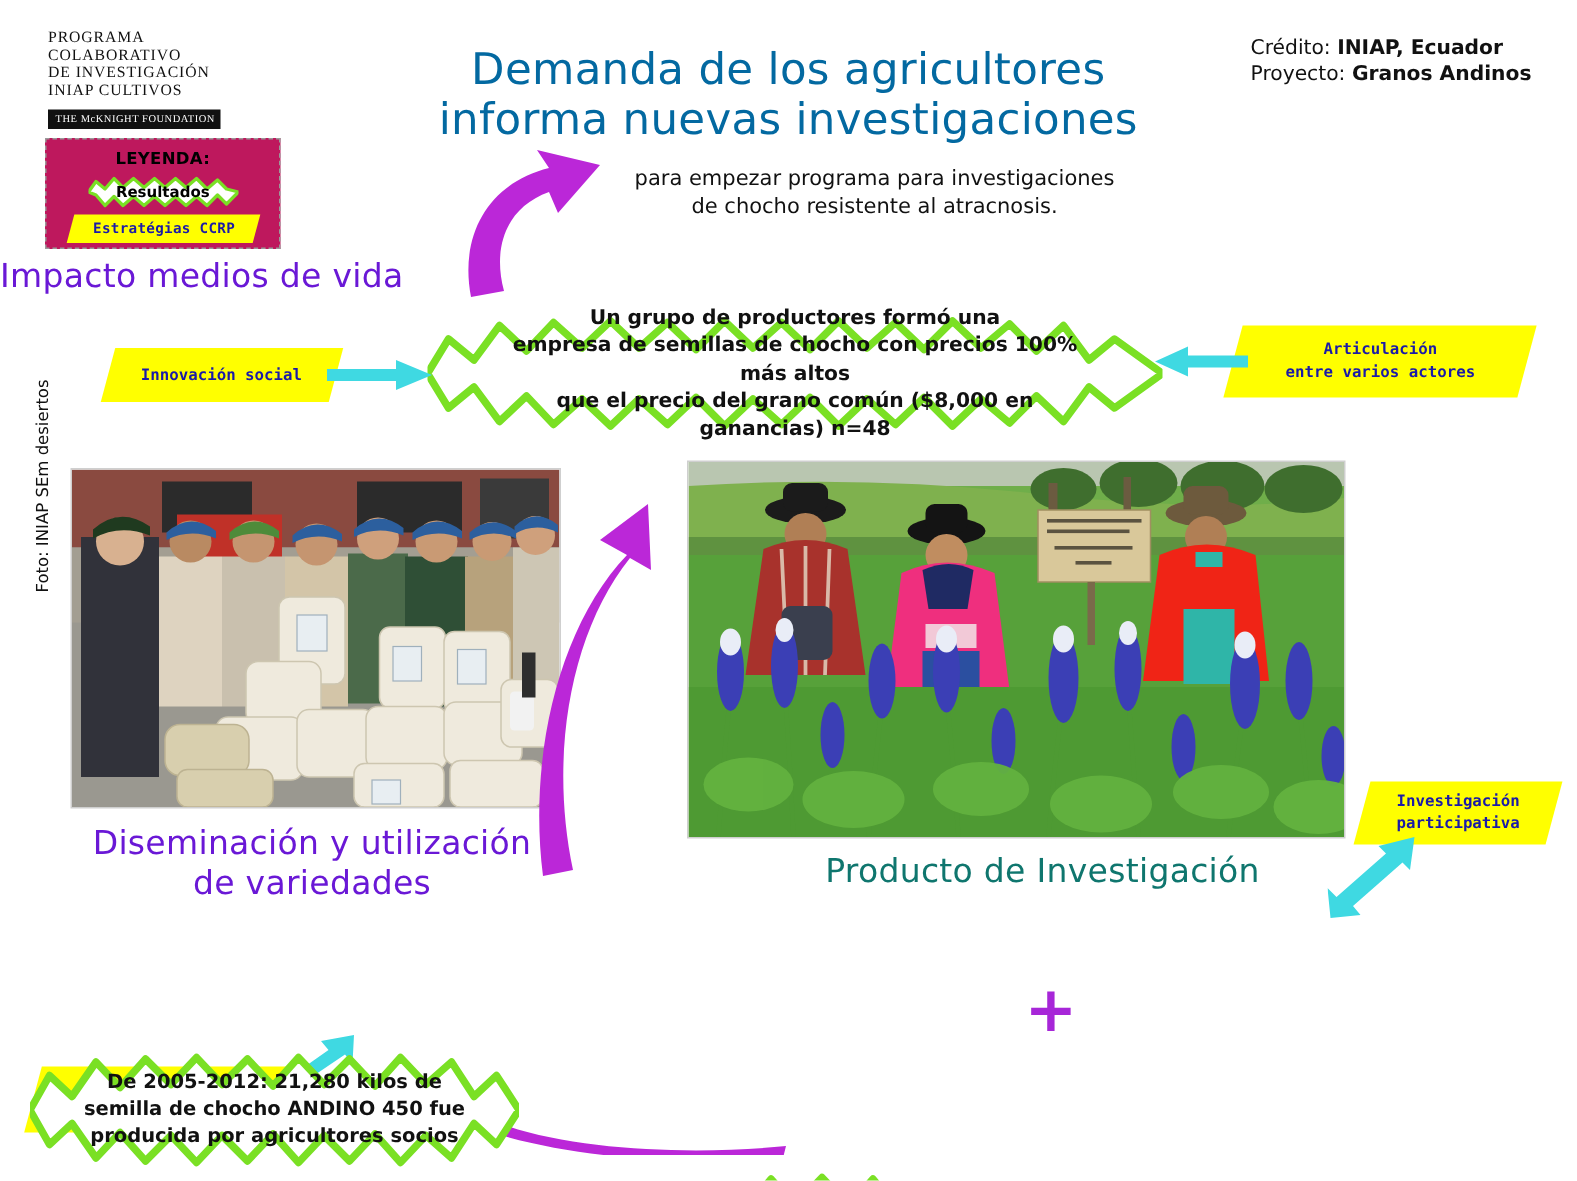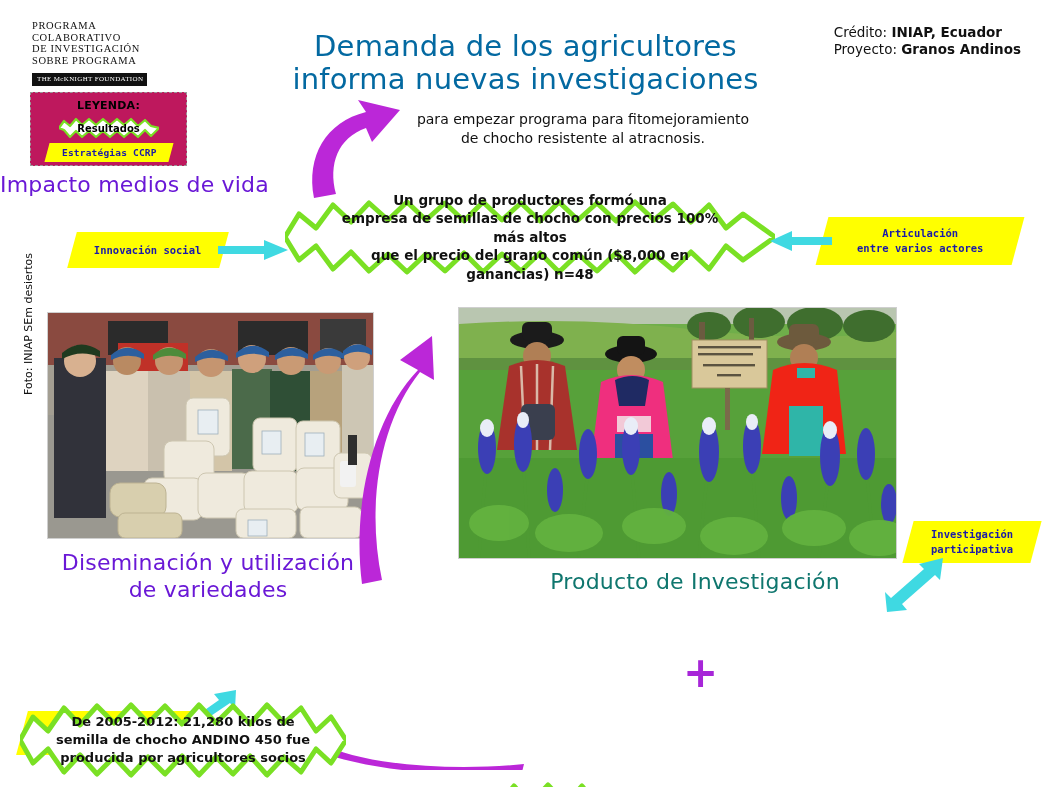--- a/index.html
+++ b/index.html
@@ -81,21 +81,21 @@
   
   .burst{position:relative;}
   .burst svg{position:absolute;left:0;top:0;width:100%;height:100%;}
   .burst .btxt{
     position:relative;z-index:2;
     display:flex;align-items:center;justify-content:center;
     width:100%;height:100%;text-align:center;
     font-weight:bold;color:#111;
   }
 
-  #burst-main{left:285px;top:196px;width:490px;height:82px;}
+  #burst-main{left:285px;top:208px;width:490px;height:82px;}
   #burst-main .btxt{font-size:13.5px;line-height:18.5px;padding:0 44px;box-sizing:border-box;}
 
   #burst-disem{left:20px;top:617px;width:326px;height:82px;}
   #burst-disem .btxt{font-size:13px;line-height:18px;padding:0 34px;box-sizing:border-box;}
 
   #burst-manejo{left:424px;top:614px;width:256px;height:122px;}
   #burst-manejo .btxt{font-size:12.5px;line-height:17.5px;padding:0 26px;box-sizing:border-box;}
 
   
   .tag{
@@ -132,21 +132,21 @@
     font-size:11px;color:#111;white-space:nowrap;
   }
 </style>
 </head>
 <body>
 
 <div class="abs" id="logo">
   <div class="lg-line">PROGRAMA</div>
   <div class="lg-line">COLABORATIVO</div>
   <div class="lg-line">DE INVESTIGACIÓN</div>
-  <div class="lg-line">SOBRE PROGRAMA</div>
+  <div class="lg-line">INIAP CULTIVOS</div>
   <div class="lg-bar">THE McKNIGHT FOUNDATION</div>
 </div>
 
 <div class="abs" id="legend">
   <div class="ly-title">LEYENDA:</div>
   <div class="ly-burst">
     <svg viewBox="0 0 100 22" preserveAspectRatio="none">
       <polygon points="0,11 5,4 11,9 17,2 23,8 30,2 37,8 44,2 51,8 58,2 65,8 72,2 79,9 86,3 92,9 100,11 92,19 86,13 79,20 72,14 65,20 58,14 51,20 44,14 37,20 30,14 23,20 17,14 11,20 5,13" fill="#ffffff" stroke="#7ae024" stroke-width="2.2" stroke-linejoin="round"></polygon>
     </svg>
     <div class="lbl">Resultados</div>
@@ -164,21 +164,21 @@
   <div>
     <span>Proyecto:</span>
     <b>Granos Andinos</b>
   </div>
 </div>
 
 <div class="abs hand" id="title" style="white-space:pre-line;">Demanda de los agricultores
 informa nuevas investigaciones</div>
 
 <div class="abs" id="t2012">
-  <div style="white-space:pre-line;">para empezar programa para fitomejoramiento
+  <div style="white-space:pre-line;">para empezar programa para investigaciones
 de chocho resistente al atracnosis.</div>
 </div>
 
 <div class="abs hand" id="h-impacto">Impacto medios de vida</div>
 
 <div class="abs burst" id="burst-main">
   <svg viewBox="0 0 490 82" preserveAspectRatio="none">
     <polygon points="0,41 14,18 31,32 48,9 66,26 84,7 103,24 122,6 141,24 160,7 179,25 198,6 217,24 236,7 255,25 274,6 293,24 312,7 331,25 350,6 369,24 388,8 406,26 424,9 441,32 458,18 490,41 458,64 441,50 424,73 406,56 388,74 369,58 350,76 331,57 312,75 293,58 274,76 255,57 236,75 217,58 198,76 179,57 160,75 141,58 122,76 103,58 84,75 66,56 48,73 31,50 14,64" fill="#ffffff" stroke="#7ae024" stroke-width="5" stroke-linejoin="round"></polygon>
   </svg>
   <div class="btxt" style="white-space:pre-line;">Un grupo de productores formó una

